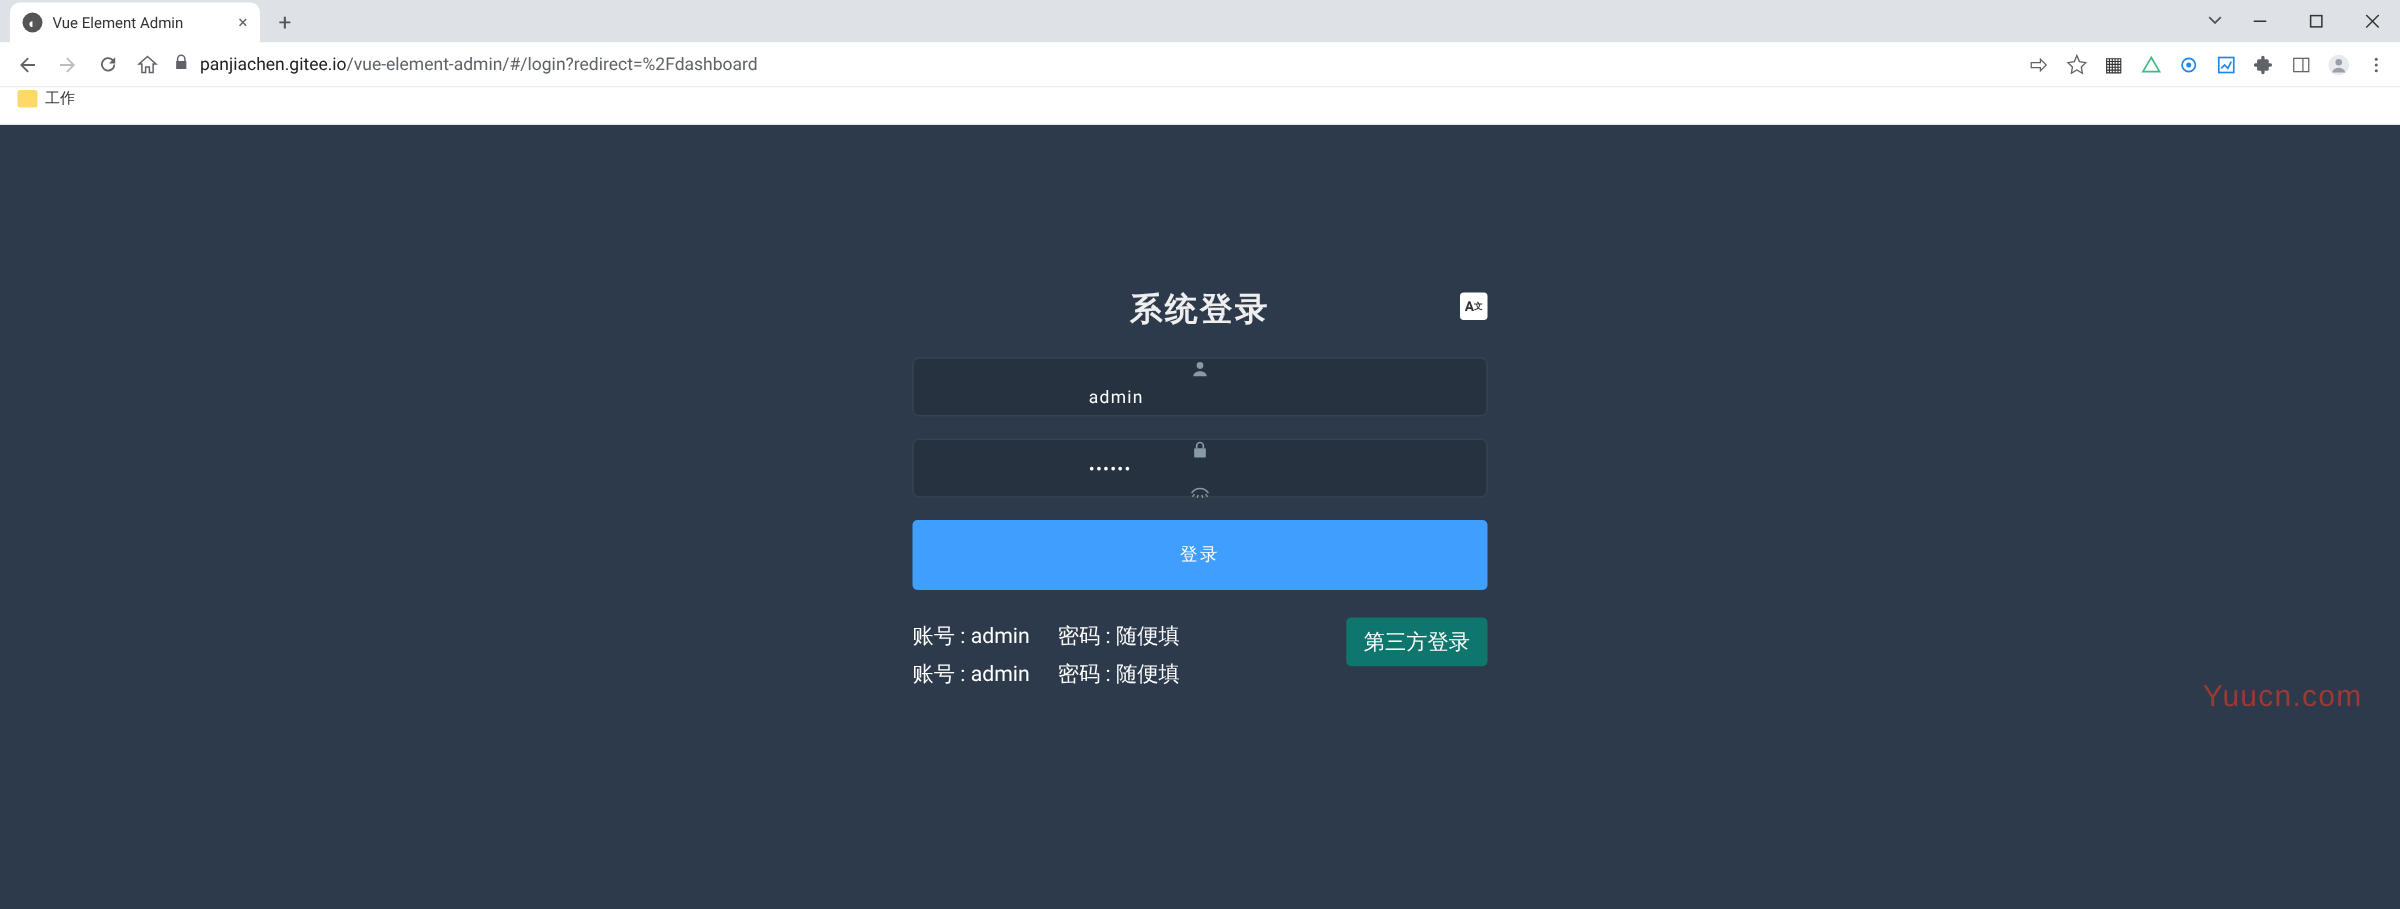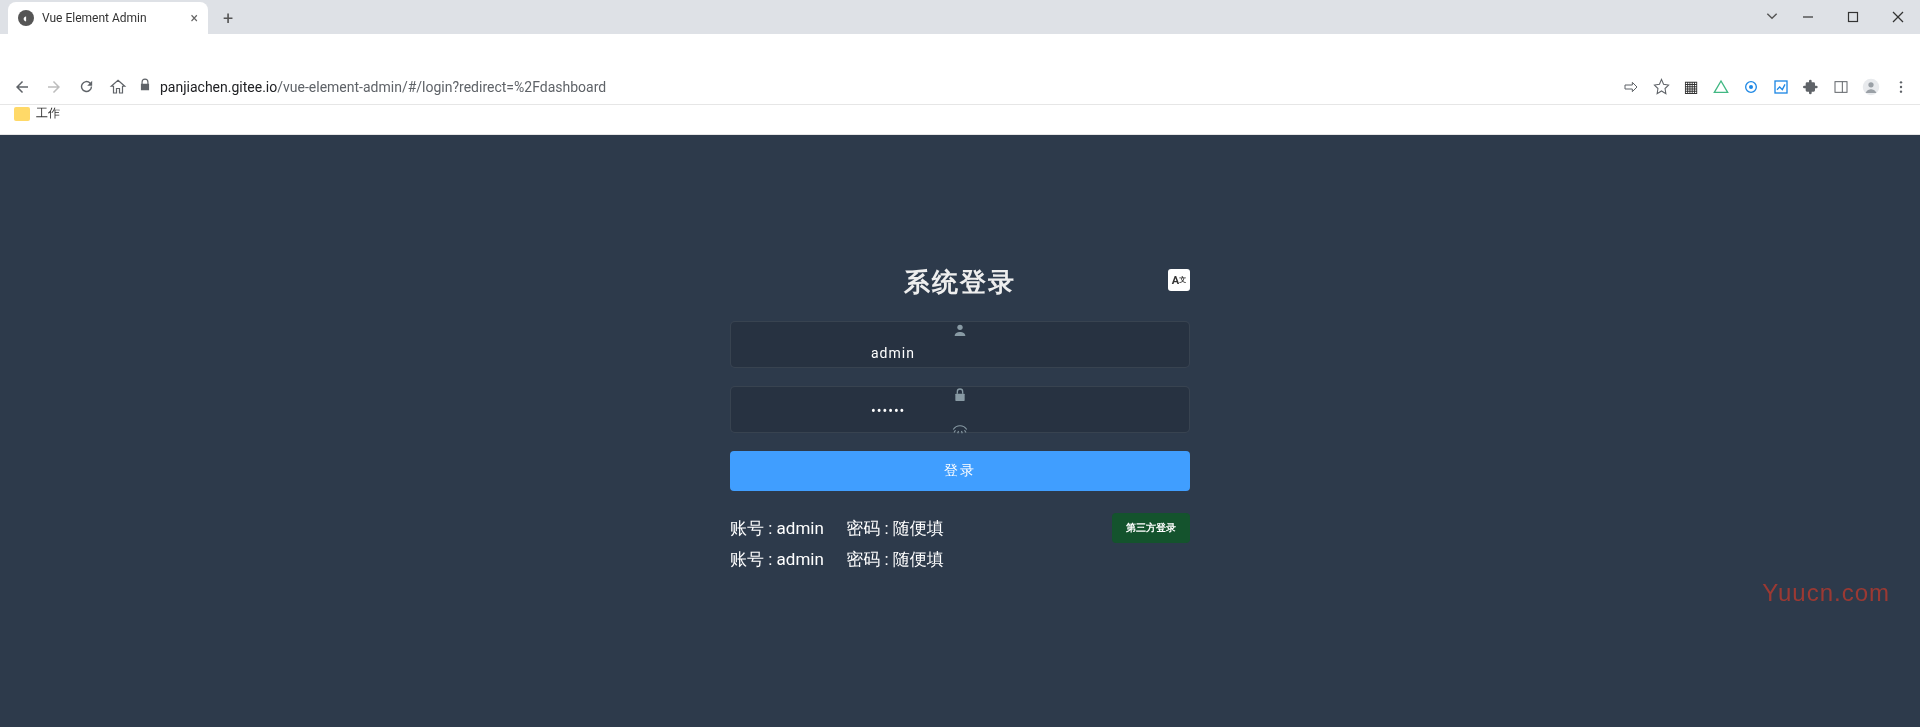--- a/index.html
+++ b/index.html
@@ -10,21 +10,21 @@
     .tab { background: #fff; height: 32px; margin-left: 8px; border-radius: 8px 8px 0 0; display: flex; align-items: center; padding: 0 10px; min-width: 200px; position: relative; }
     .tab-favicon { width: 16px; height: 16px; border-radius: 50%; background: #555; display: flex; align-items: center; justify-content: center; color: #fff; font-size: 11px; margin-right: 8px; }
     .tab-title { font-size: 12px; color: #333; flex: 1; }
     .tab-close { color: #666; font-size: 14px; cursor: pointer; }
     .new-tab { width: 28px; height: 28px; display: flex; align-items: center; justify-content: center; color: #555; font-size: 18px; cursor: pointer; margin-left: 6px; margin-bottom: 2px; }
     .window-ctrls { margin-left: auto; display: flex; align-items: center; height: 100%; }
     .wc { width: 45px; height: 100%; display: flex; align-items: center; justify-content: center; color: #333; font-size: 13px; cursor: pointer; }
     .wc svg { width: 12px; height: 12px; }
     .chevd { margin-right: 6px; color: #555; }
 
-    .addr-bar { height: 36px; background: #fff; display: flex; align-items: center; padding: 16px 10px; border-bottom: 1px solid #e6e6e6; gap: 8px; margin-top: 35px; }
+    .addr-bar { height: 36px; background: #fff; display: flex; align-items: center; padding: 16px 10px; border-bottom: 1px solid #e6e6e6; gap: 8px; }
     .nav-ico { width: 24px; height: 24px; display: flex; align-items: center; justify-content: center; color: #5f6368; cursor: pointer; }
     .nav-ico.disabled { color: #bdbdbd; }
     .url-box { flex: 1; display: flex; align-items: center; font-size: 14px; color: #202124; }
     .lock-ico { color: #5f6368; margin-right: 8px; }
     .url-host { color: #202124; }
     .url-path { color: #5f6368; }
     .ext-row { display: flex; align-items: center; gap: 12px; margin-left: 10px; }
     .ext-ico { width: 18px; height: 18px; display: flex; align-items: center; justify-content: center; font-size: 15px; color: #5f6368; }
     
     .bookmark-bar { height: 30px; background: #fff; display: flex; align-items: flex-start; padding: 0 14px; border-bottom: 1px solid #e6e6e6; }
@@ -39,26 +39,26 @@
     .title-row { position: relative; text-align: center; margin-bottom: 21px; }
     .login-title { color: #eee; font-size: 26px; font-weight: 700; letter-spacing: 2px; }
     .lang-btn { position: absolute; right: 0; top: 4px; width: 22px; height: 22px; background: #fff; border-radius: 3px; display: flex; align-items: center; justify-content: center; font-size: 11px; font-weight: bold; color: #333; cursor: pointer; }
 
     .field { background: rgba(0,0,0,0.12); border: 1px solid rgba(255,255,255,0.08); border-radius: 5px; height: 47px; display: flex; align-items: center; margin-bottom: 18px; padding: 0 14px; flex-direction: column; }
     .field .ico { color: #889aa4; width: 22px; display: flex; align-items: center; justify-content: center; }
     .field input { flex: 1; background: transparent; border: none; outline: none; color: #fff; font-size: 14px; padding: 0 12px; height: 100%; letter-spacing: 1px; }
     .field input::placeholder { color: #889aa4; }
     .eye-ico { color: #889aa4; cursor: pointer; }
 
-    .login-btn { width: 100%; height: 40px; background: #409eff; color: #fff; border: none; border-radius: 4px; font-size: 14px; cursor: pointer; margin-bottom: 22px; letter-spacing: 2px; }
+    .login-btn { width: 100%; height: 56px; background: #409eff; color: #fff; border: none; border-radius: 4px; font-size: 14px; cursor: pointer; margin-bottom: 22px; letter-spacing: 2px; }
 
     .tips-row { display: flex; justify-content: space-between; align-items: flex-start; }
     .tips { color: #fff; font-size: 17px; line-height: 1.8; }
     .tips .sep { display: inline-block; width: 14px; }
-    .third-btn { background: #14532d; color: #fff; border: none; border-radius: 4px; padding: 8px 14px; font-size: 10px; cursor: pointer; font-weight: bold; }
+    .third-btn { background: #0f766e; color: #fff; border: none; border-radius: 4px; padding: 8px 14px; font-size: 17px; cursor: pointer; }
   </style>
 </head>
 <body>
 
 <div class="chrome-top">
   <div class="tab">
     <span class="tab-favicon">◐</span>
     <span class="tab-title">Vue Element Admin</span>
     <span class="tab-close">×</span>
   </div>

